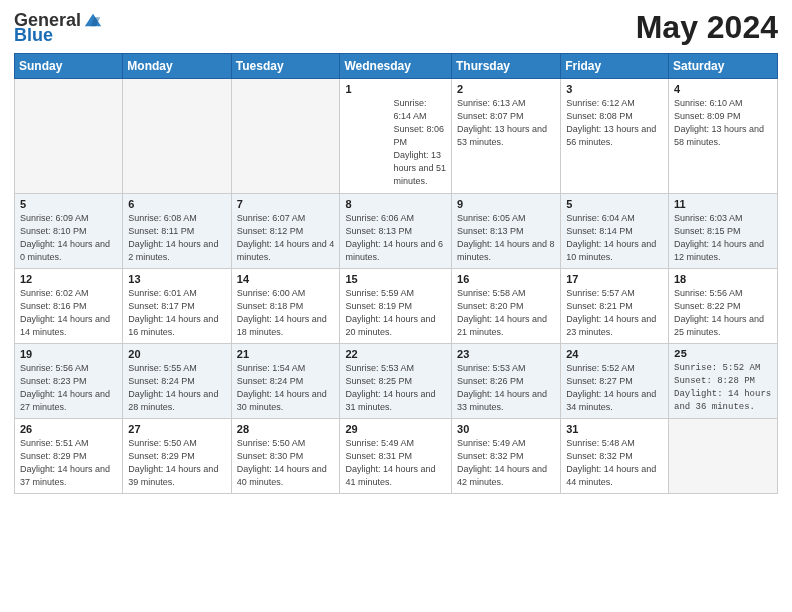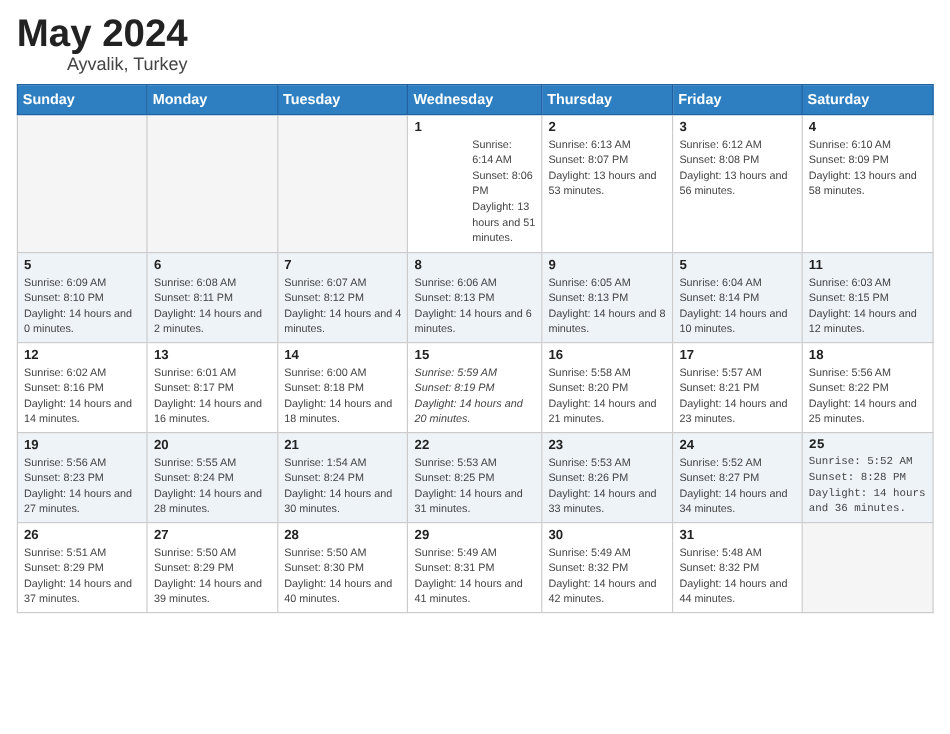--- a/index.html
+++ b/index.html
@@ -102,23 +102,34 @@
     }
     .calendar tbody tr:nth-child(even) td:not(.empty) {
       background: #f0f4f8;
     }
   </style>
 </head>
 <body>
 
 <div class="page">
   <div class="header">
+    <div class="logo">
+      <div style="display:flex;flex-direction:column;align-items:flex-start;">
+        <div style="display:flex;align-items:center;">
+          <span class="logo-text-general">General</span>
+          <svg class="logo-icon" viewBox="0 0 22 22" fill="none" xmlns="http://www.w3.org/2000/svg">
+            <polygon points="2,18 11,4 20,18" fill="#2d7fc1"></polygon>
+            <polygon points="8,18 14,18 19,8 13,8" fill="#1a5a9a" opacity="0.5"></polygon>
+          </svg>
+        </div>
+        <span class="logo-text-blue" style="margin-top:-4px;">Blue</span>
+      </div>
+    </div>
     <div class="title-block">
       <div class="title-month">May 2024</div>
-      <div class="title-location">Ayvalik, Turkey</div>
     </div>
   </div>
 
   <table class="calendar">
     <thead>
       <tr>
       <th>Sunday</th>
           <th>Monday</th>
           <th>Tuesday</th>
           <th>Wednesday</th>
@@ -215,21 +226,21 @@
 Daylight: 14 hours and 16 minutes.</div>
           </td>
           <td style="background: rgb(255, 255, 255);">
             <div class="day-num">14</div>
             <div class="day-info" style="white-space: pre-line;">Sunrise: 6:00 AM
 Sunset: 8:18 PM
 Daylight: 14 hours and 18 minutes.</div>
           </td>
           <td style="background: rgb(255, 255, 255);">
             <div class="day-num">15</div>
-            <div class="day-info" style="white-space: pre-line; font-style: italic;">Sunrise: 5:59 AM
+            <div class="day-info" style="white-space: pre-line;">Sunrise: 5:59 AM
 Sunset: 8:19 PM
 Daylight: 14 hours and 20 minutes.</div>
           </td>
           <td style="background: rgb(255, 255, 255);">
             <div class="day-num">16</div>
             <div class="day-info" style="white-space: pre-line;">Sunrise: 5:58 AM
 Sunset: 8:20 PM
 Daylight: 14 hours and 21 minutes.</div>
           </td>
           <td style="background: rgb(255, 255, 255);">

